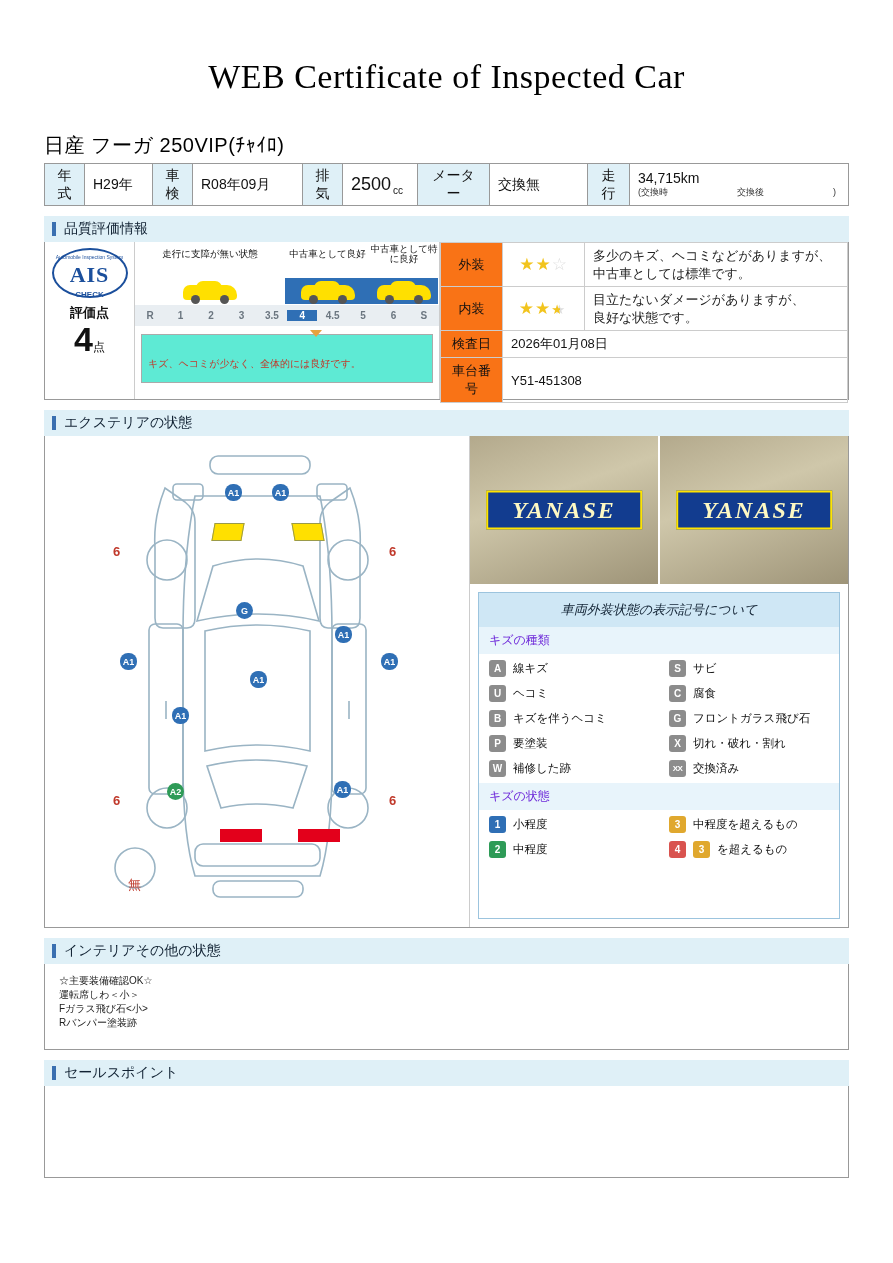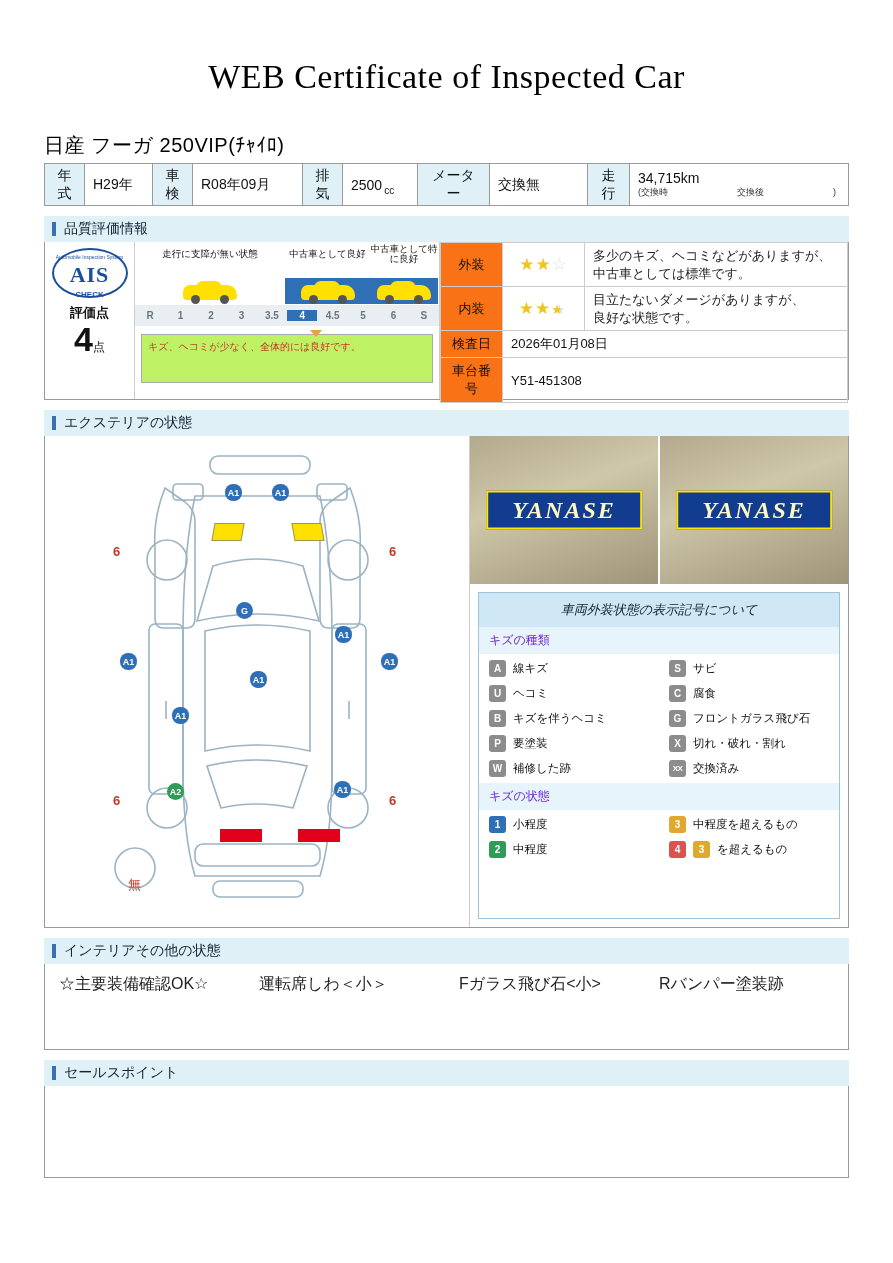--- a/index.html
+++ b/index.html
@@ -47,21 +47,21 @@
     padding: 0 8px;
     vertical-align: middle;
   }
   td.lbl {
     background: #dff0f7;
     text-align: center;
     font-size: 14px;
     padding: 0 4px;
   }
   .cc-wrap { display: flex; align-items: baseline; }
-  .cc-wrap .num { font-size: 14px; text-align: center; }
+  .cc-wrap .num { font-size: 18px; text-align: center; }
   .cc-wrap .unit { font-size: 10px; margin-left: 2px; position: relative; top: 4px; }
   .km-cell { line-height: 1.1; padding-top: 3px; }
   .km-big { font-size: 14px; }
   .km-sub { font-size: 9px; color: #333; display: flex; justify-content: space-between; padding-right: 4px; margin-top: 2px; text-align: center;}
   
   .section-head {
     width: 805px;
     background: #dff0f7;
     height: 26px;
     display: flex;
@@ -169,22 +169,22 @@
     width: 0; height: 0; border-left: 6px solid transparent; border-right: 6px solid transparent;
     border-top: 7px solid #e8a33d;
     position: absolute; left: 175px; top: 88px;
   }
   .comment-box {
     margin: 8px 6px 0 6px;
     border: 1px solid #aaa;
     height: 49px;
     font-size: 10px;
     color: #c0392b;
-    padding: 5px 6px;
-    background: #bef264;
+    padding: 22px 6px;
+    background: #5eead4;
   }
   .ratings { flex: 1; }
   table.ratings-tb {
     width: 100%; height: 100%; border-collapse: collapse;
   }
   table.ratings-tb td {
     border: 1px solid #ccc;
     font-size: 13px;
     padding: 4px 8px;
     vertical-align: middle;
@@ -270,21 +270,21 @@
     position: absolute; color: #c0392b; font-size: 13px; font-weight: bold;
   }
   .mu {
     position: absolute; color: #c0392b; font-size: 13px;
   }
   .yellowpart { position: absolute; background: #ffe000; border: 1px solid #9a9a4a;}
   .redpart { position: absolute; background: #e3001b; }
   
   .notes-box {
     width: 805px; border: 1px solid #999; border-top: none;
-    height: 86px; display: flex; padding: 10px 14px; font-size: 16px; color: #222;
+    height: 86px; display: flex; padding: 10px 14px; font-size: 10px; color: #222; flex-direction: column;
   }
   .notes-box .n { }
   .n1 { width: 200px; }
   .n2 { width: 200px; }
   .n3 { width: 200px; }
   .sales-box {
     width: 805px; border: 1px solid #999; border-top: none;
     height: 92px;
   }
 </style>

